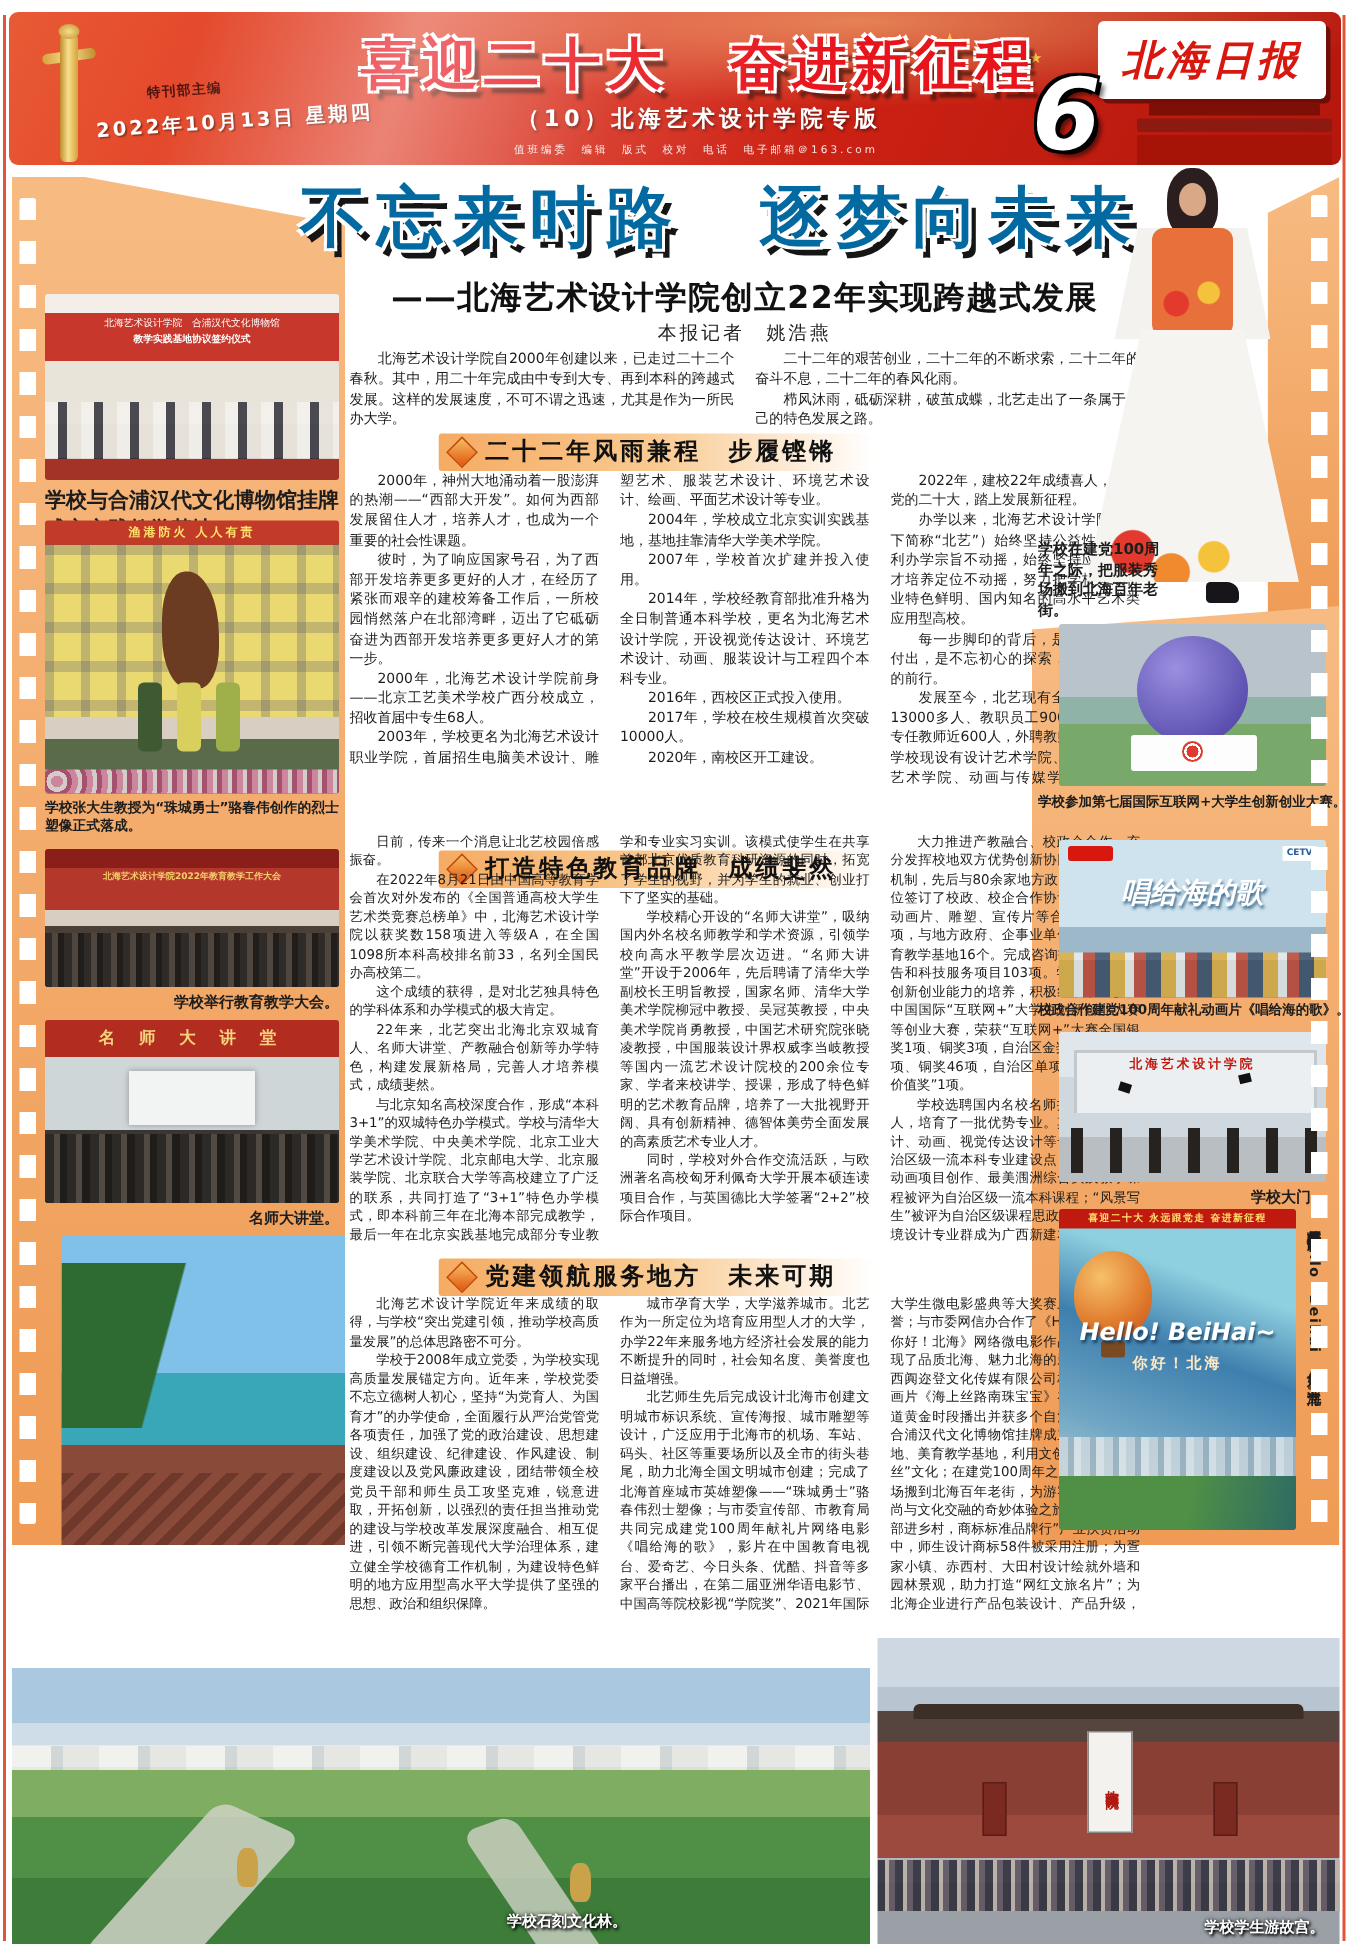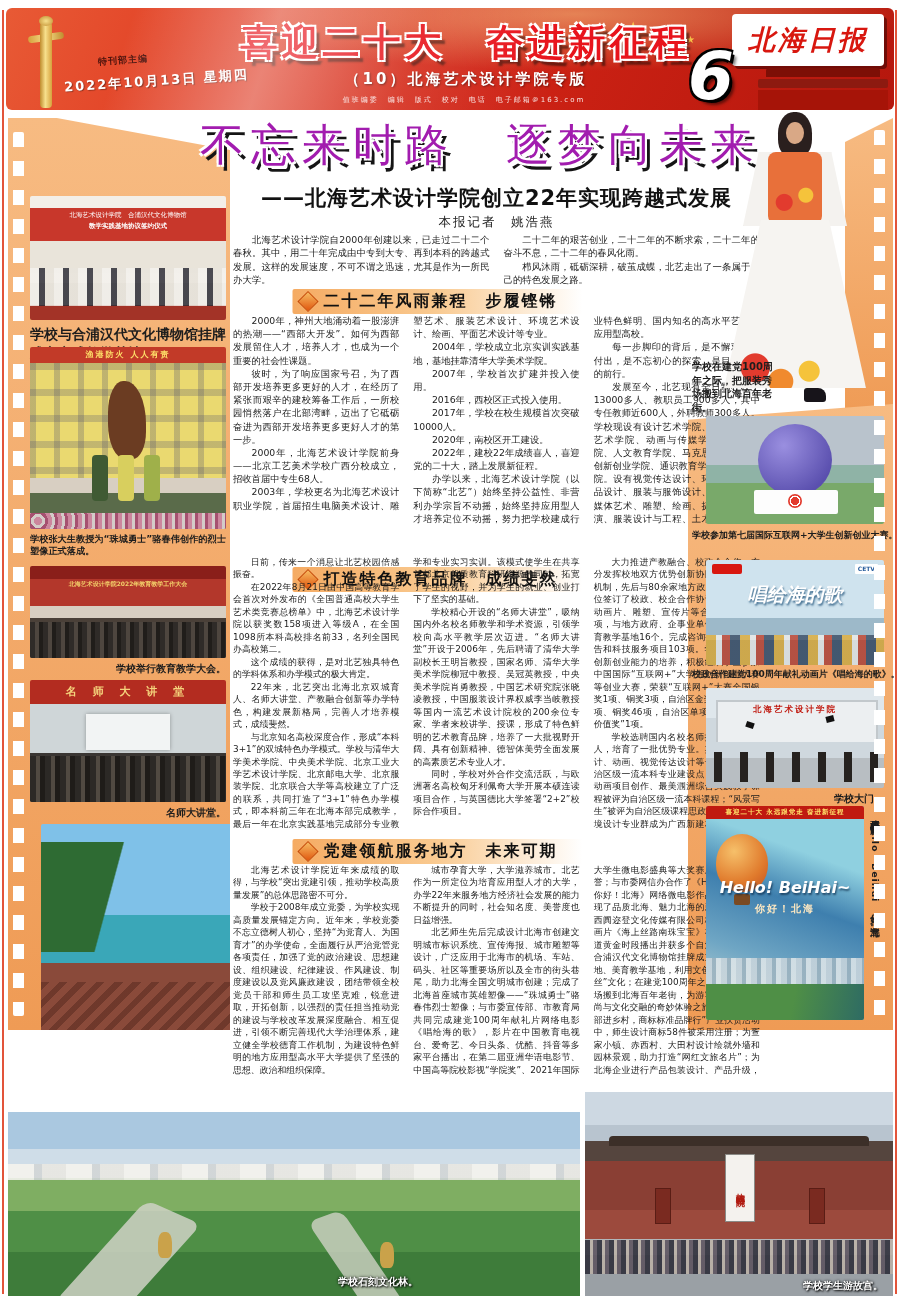--- a/index.html
+++ b/index.html
@@ -46,21 +46,21 @@
   .rail{position:absolute;background:linear-gradient(180deg,#f7bb82,#ef9b55);}
   .perf{position:absolute;width:11px;background:repeating-linear-gradient(180deg,#fff 0 15px,rgba(255,255,255,0) 15px 29px);border-radius:2px;}
   
   .ph{position:absolute;overflow:hidden;border-radius:2px;background:#cfcfcf;}
   .cap{position:absolute;font-weight:bold;font-size:10px;color:#1d1d1d;line-height:1.35;}
   .cap-ov{position:absolute;font-weight:bold;font-size:10px;color:#fff;line-height:1.3;
     text-shadow:0 0 3px #000,1px 1px 2px #000;}
   .vcap{position:absolute;writing-mode:vertical-rl;font-weight:bold;font-size:10px;color:#1d1d1d;letter-spacing:1px;}
   
   .headline{position:absolute;left:200px;top:116px;width:560px;text-align:center;white-space:nowrap;
-    font-size:44px;font-weight:normal;color:#a21caf;letter-spacing:7px;
+    font-size:44px;font-weight:bold;color:#0369a1;letter-spacing:7px;
     text-shadow:-2px -2px 0 #fff,2px -2px 0 #fff,-2px 2px 0 #fff,2px 2px 0 #fff,5px 6px 0 #151515;}
   .subhead{position:absolute;left:233px;top:184px;width:527px;text-align:center;
     font-size:21px;font-weight:bold;color:#111;letter-spacing:1px;}
   .byline{position:absolute;left:233px;top:214px;width:527px;text-align:center;
     font-family:"DejaVu Serif","Liberation Serif",serif;font-size:12.5px;color:#222;letter-spacing:2px;}
   .cols{position:absolute;left:233px;width:527px;column-gap:14px;overflow:hidden;color:#1b1b1b;text-align:justify;}
   .cols p{margin:0;text-indent:2em;}
   .cols-2{column-count:2;}
   .cols-3{column-count:3;}
   .sec-head{position:absolute;left:50%;transform:translateX(-50%);display:flex;align-items:center;gap:8px;
@@ -204,20 +204,21 @@
     <span class="diamond"></span>
     <span class="txt">二十二年风雨兼程　步履铿锵</span>
   </div>
   <div class="cols cols-3" style="top:314px;height:214px;font-size:9.3px;line-height:1.42;">
     <p>2000年，神州大地涌动着一股澎湃的热潮——“西部大开发”。如何为西部发展留住人才，培养人才，也成为一个重要的社会性课题。</p>
     <p>彼时，为了响应国家号召，为了西部开发培养更多更好的人才，在经历了紧张而艰辛的建校筹备工作后，一所校园悄然落户在北部湾畔，迈出了它砥砺奋进为西部开发培养更多更好人才的第一步。</p>
     <p>2000年，北海艺术设计学院前身——北京工艺美术学校广西分校成立，招收首届中专生68人。</p>
     <p>2003年，学校更名为北海艺术设计职业学院，首届招生电脑美术设计、雕塑艺术、服装艺术设计、环境艺术设计、绘画、平面艺术设计等专业。</p>
     <p>2004年，学校成立北京实训实践基地，基地挂靠清华大学美术学院。</p>
     <p>2007年，学校首次扩建并投入使用。</p>
+    <p>2014年，学校经教育部批准升格为全日制普通本科学校，更名为北海艺术设计学院，开设视觉传达设计、环境艺术设计、动画、服装设计与工程四个本科专业。</p>
     <p>2016年，西校区正式投入使用。</p>
     <p>2017年，学校在校生规模首次突破10000人。</p>
     <p>2020年，南校区开工建设。</p>
     <p>2022年，建校22年成绩喜人，喜迎党的二十大，踏上发展新征程。</p>
     <p>办学以来，北海艺术设计学院（以下简称“北艺”）始终坚持公益性、非营利办学宗旨不动摇，始终坚持应用型人才培养定位不动摇，努力把学校建成行业特色鲜明、国内知名的高水平艺术类应用型高校。</p>
     <p>每一步脚印的背后，是不懈艰辛的付出，是不忘初心的探索，是目标坚定的前行。</p>
     <p>发展至今，北艺现有全日制在校生13000多人、教职员工900多人，其中专任教师近600人，外聘教师300多人。学校现设有设计艺术学院、建筑与环境艺术学院、动画与传媒学院、美术学院、人文教育学院、马克思主义学院、创新创业学院、通识教育学院8个二级学院。设有视觉传达设计、环境设计、产品设计、服装与服饰设计、动画、数字媒体艺术、雕塑、绘画、摄影、舞蹈表演、服装设计与工程、土木工程、建筑学、艺术教育、学前教育、汉语言文学、播音与主持艺术、书法学、美术学、哲学20个本科专业。</p>
 
   </div>
 

